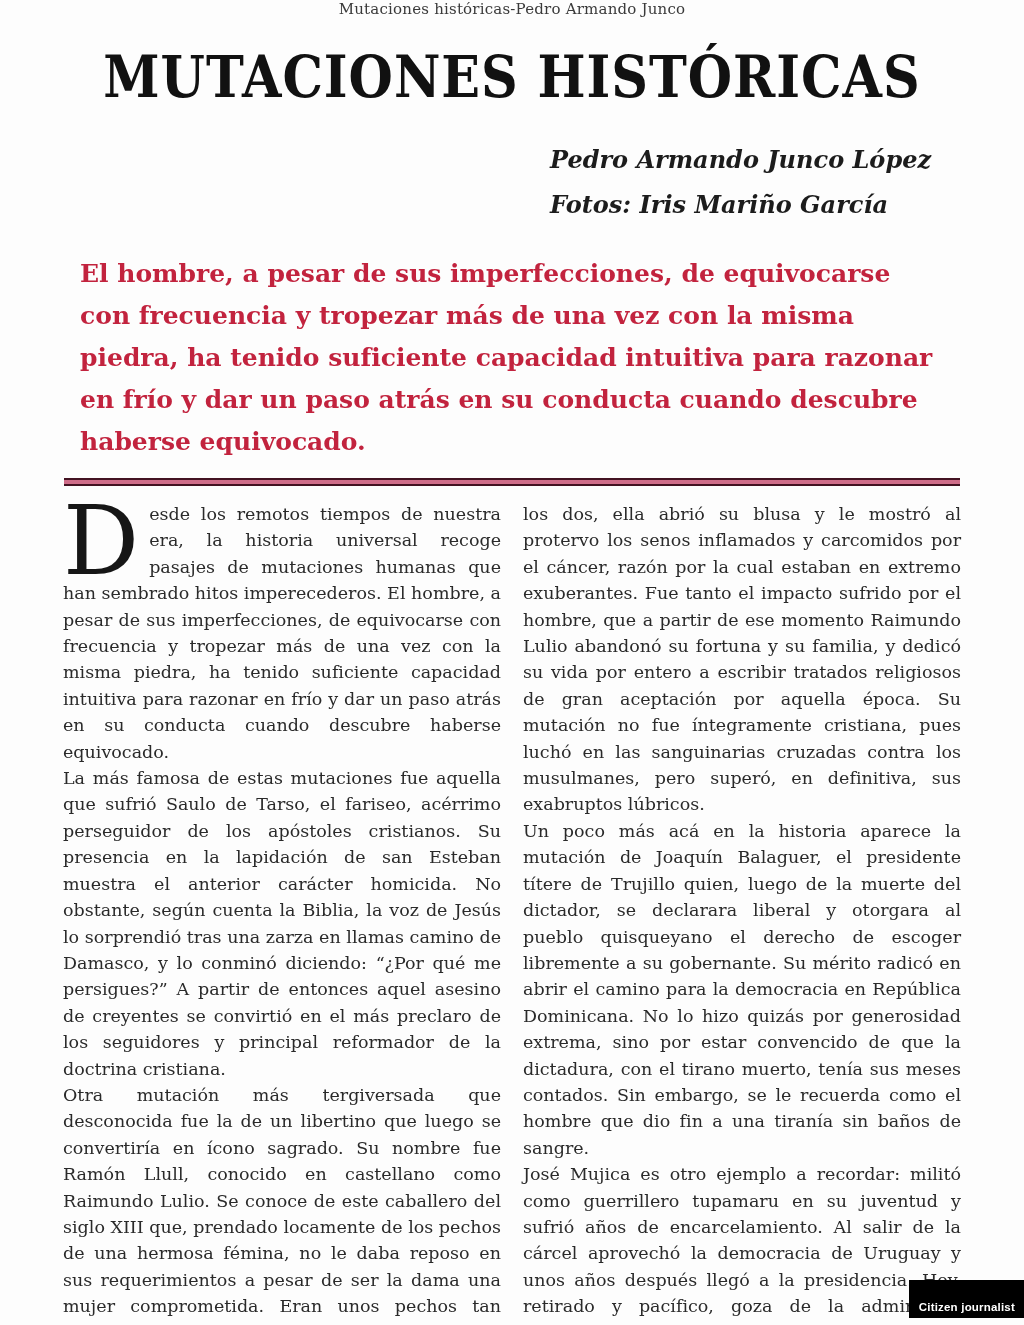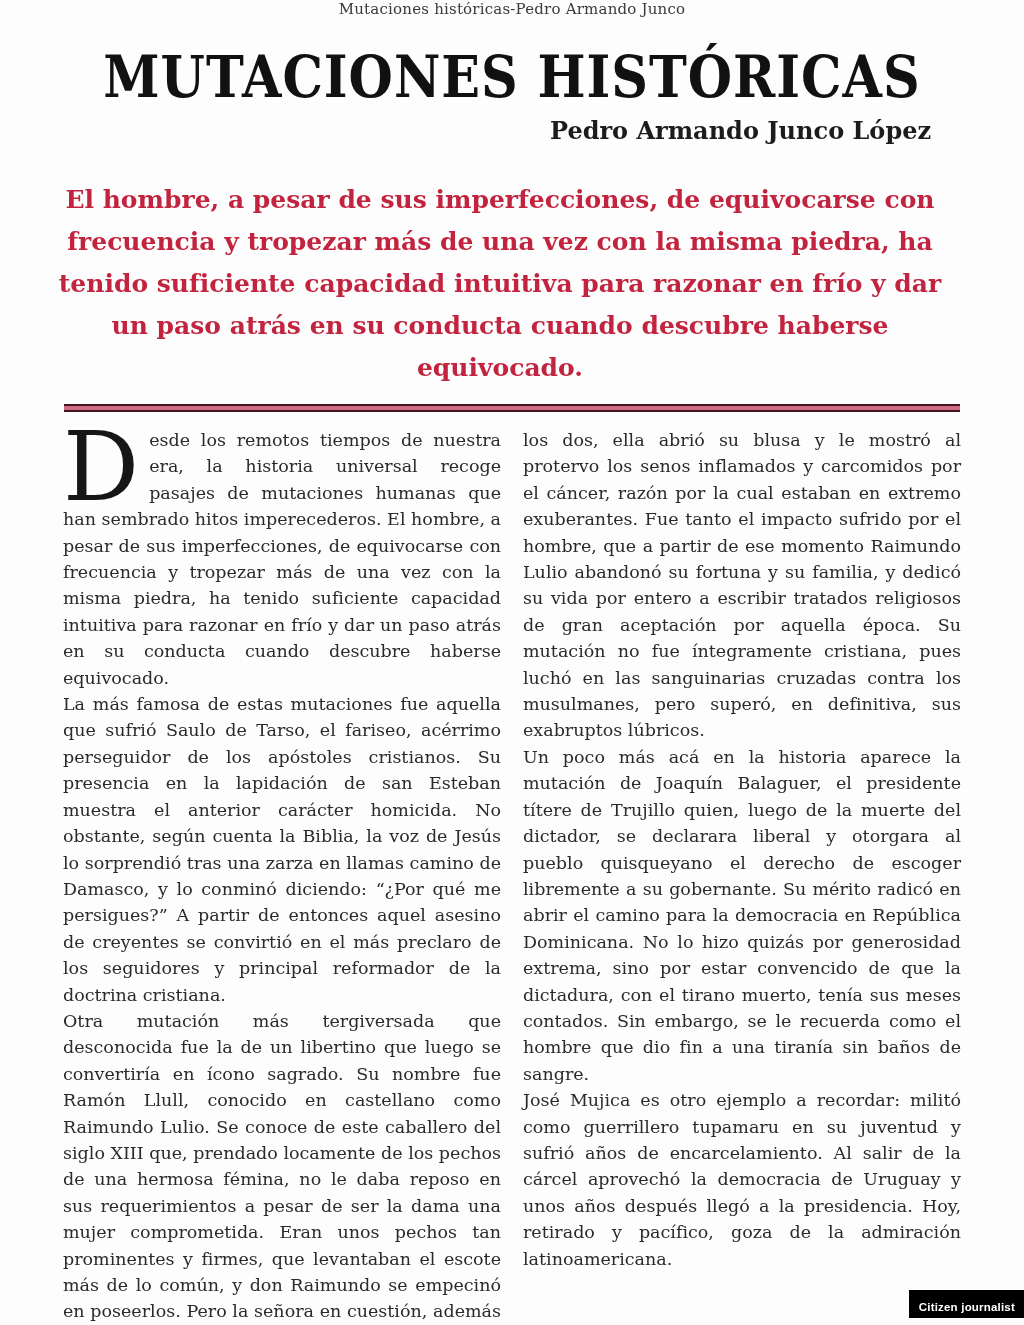--- a/index.html
+++ b/index.html
@@ -24,32 +24,33 @@
     margin-top: 24px;
     text-align: center;
     font-size: 53px;
     font-weight: bold;
     color: #111;
     letter-spacing: 1px;
     transform: scale(0.96, 1.1);
     transform-origin: center top;
   }
   .byline-block {
-    margin-top: 4px;
+    margin-top: 33px;
     margin-left: 550px;
+    font-style: italic;
   }
   .byline-block .line {
     font-size: 24px;
     font-weight: bold;
     color: #1c1c1c;
     line-height: 45px;
   }
   .lede {
-    margin: 26px 80px 0 56px;
-    text-align: center;
+    margin: 26px 80px 0 80px;
+    text-align: left;
     font-size: 25px;
     font-weight: bold;
     color: var(--accent-red, #c2233e);
     line-height: 42px;
   }
   .double-rule {
     margin: 15px 64px 0 64px;
     height: 8px;
     border-top: 2px solid var(--rule-border, #431322);
     border-bottom: 2px solid var(--rule-border, #431322);
@@ -79,33 +80,34 @@
   }
   .watermark-badge {
     position: absolute;
     right: 0;
     bottom: 7px;
     background: var(--badge-bg, #000);
     color: var(--badge-text, #fff);
     font-family: "Liberation Sans", "DejaVu Sans", sans-serif;
     font-size: 11.5px;
     font-weight: bold;
-    padding: 11px 9px 5px 10px;
+    padding: 21px 9px 5px 10px;
     letter-spacing: 0.2px;
   }
 </style>
 </head>
 <body>
 
 <div class="running-head">Mutaciones históricas-Pedro Armando Junco</div>
 
 <h1 class="main-title">MUTACIONES HISTÓRICAS</h1>
 
 <div class="byline-block">
   <div class="line">Pedro Armando Junco López</div>
+  <div class="line">Fotos: Iris Mariño García</div>
 </div>
 
 <div class="lede">El hombre, a pesar de sus imperfecciones, de equivocarse con frecuencia y tropezar más de una vez con la misma piedra, ha tenido suficiente capacidad intuitiva para razonar en frío y dar un paso atrás en su conducta cuando descubre haberse equivocado.</div>
 
 <div class="double-rule"></div>
 
 <div class="columns">
   <div class="col">
     <p>
       <span class="dropcap">D</span><span>esde los remotos tiempos de nuestra era, la historia universal recoge pasajes de mutaciones humanas que han sembrado hitos imperecederos. El hombre, a pesar de sus imperfecciones, de equivocarse con frecuencia y tropezar más de una vez con la misma piedra, ha tenido suficiente capacidad intuitiva para razonar en frío y dar un paso atrás en su conducta cuando descubre haberse equivocado.</span>

